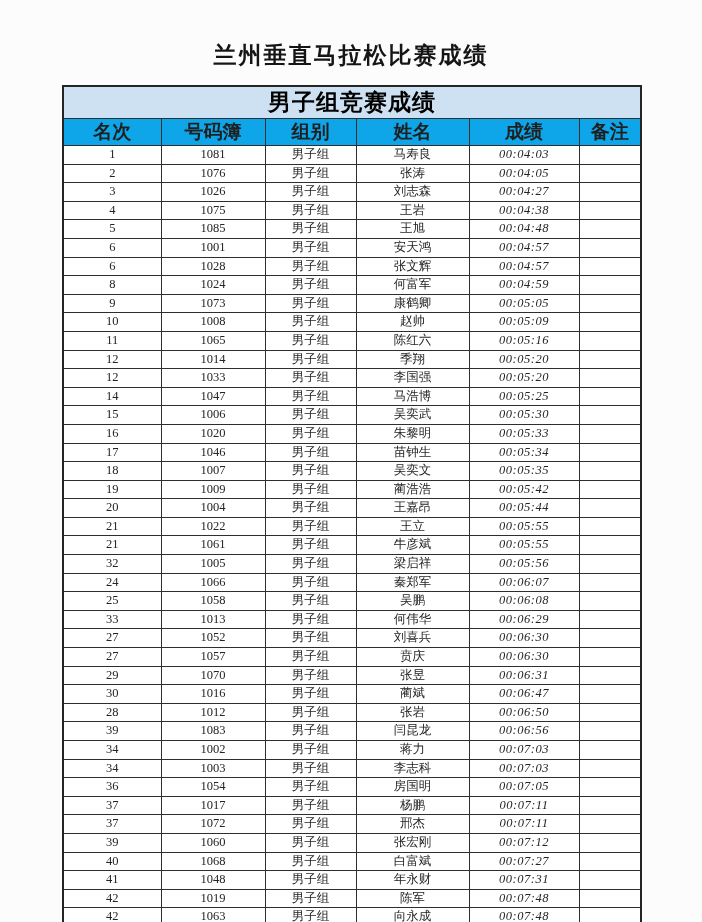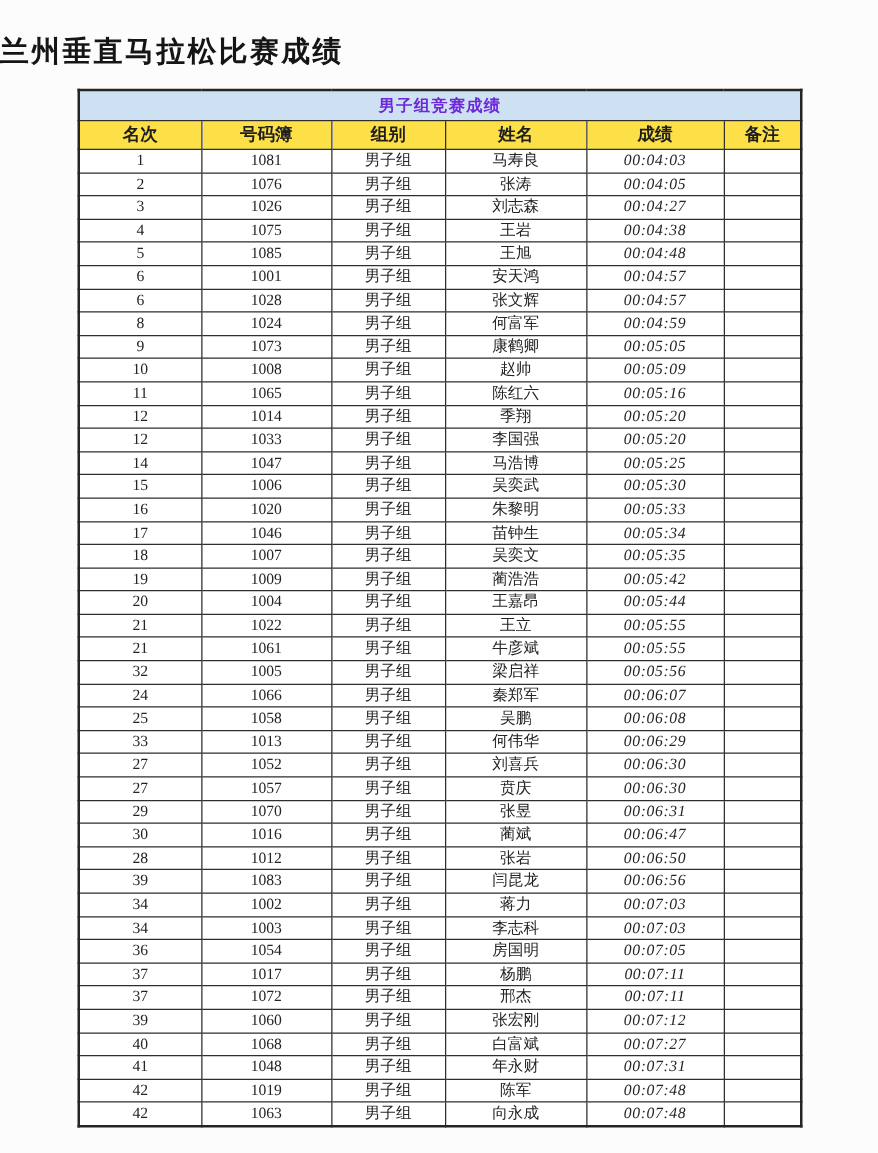--- a/index.html
+++ b/index.html
@@ -6,24 +6,25 @@
     margin: 0;
     padding: 0;
     width: 702px;
     height: 922px;
     background: #fcfcfc;
     font-family: "Liberation Serif", "DejaVu Serif", serif;
     color: #1f1f1f;
     overflow: hidden;
   }
   .page-title {
+    text-align: center;
     font-size: 23px;
     font-weight: 600;
     letter-spacing: 2px;
-    margin-top: 26px;
+    margin-top: 40px;
     margin-bottom: 14px;
     color: #151515;
   }
   table.results {
     border-collapse: collapse;
     table-layout: fixed;
     width: 578px;
     margin-left: 62px;
     border: 2px solid #252525;
     background: #ffffff;
@@ -31,31 +32,31 @@
   table.results th, table.results td {
     border: 1px solid #2e2e2e;
     padding: 0;
     text-align: center;
     vertical-align: middle;
     overflow: hidden;
     white-space: nowrap;
   }
   tr.band-row td {
     background: #cee1f2;
-    font-size: 13px;
+    font-size: 23px;
     font-weight: 700;
     height: 23px;
     letter-spacing: 1px;
-    color: #6d28d9;
+    color: #000000;
   }
   tr.header-row th {
-    font-size: 14px;
+    font-size: 19px;
     font-weight: 700;
     height: 22px;
-    background: #fde047;
+    background: #0ea5e9;
   }
   tr.data-row td {
     font-size: 12.5px;
     height: 17.6px;
     line-height: 17.6px;
     color: #242424;
   }
   tr.data-row td.time-cell {
     letter-spacing: 0.5px;
     font-style: italic;

